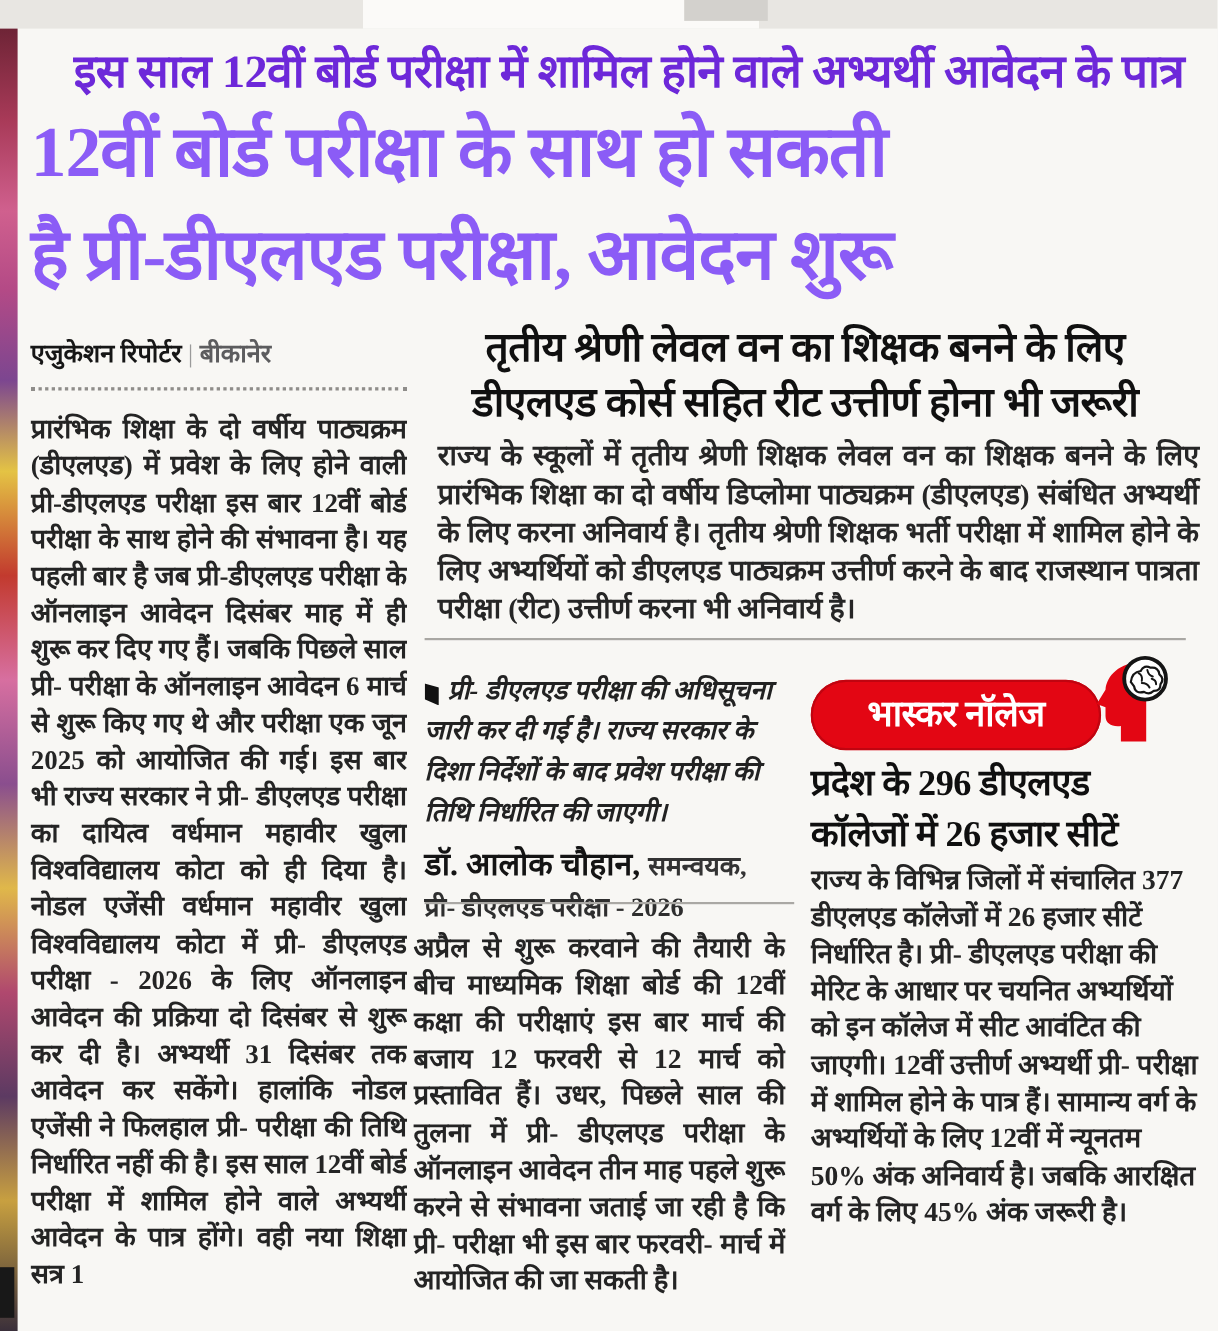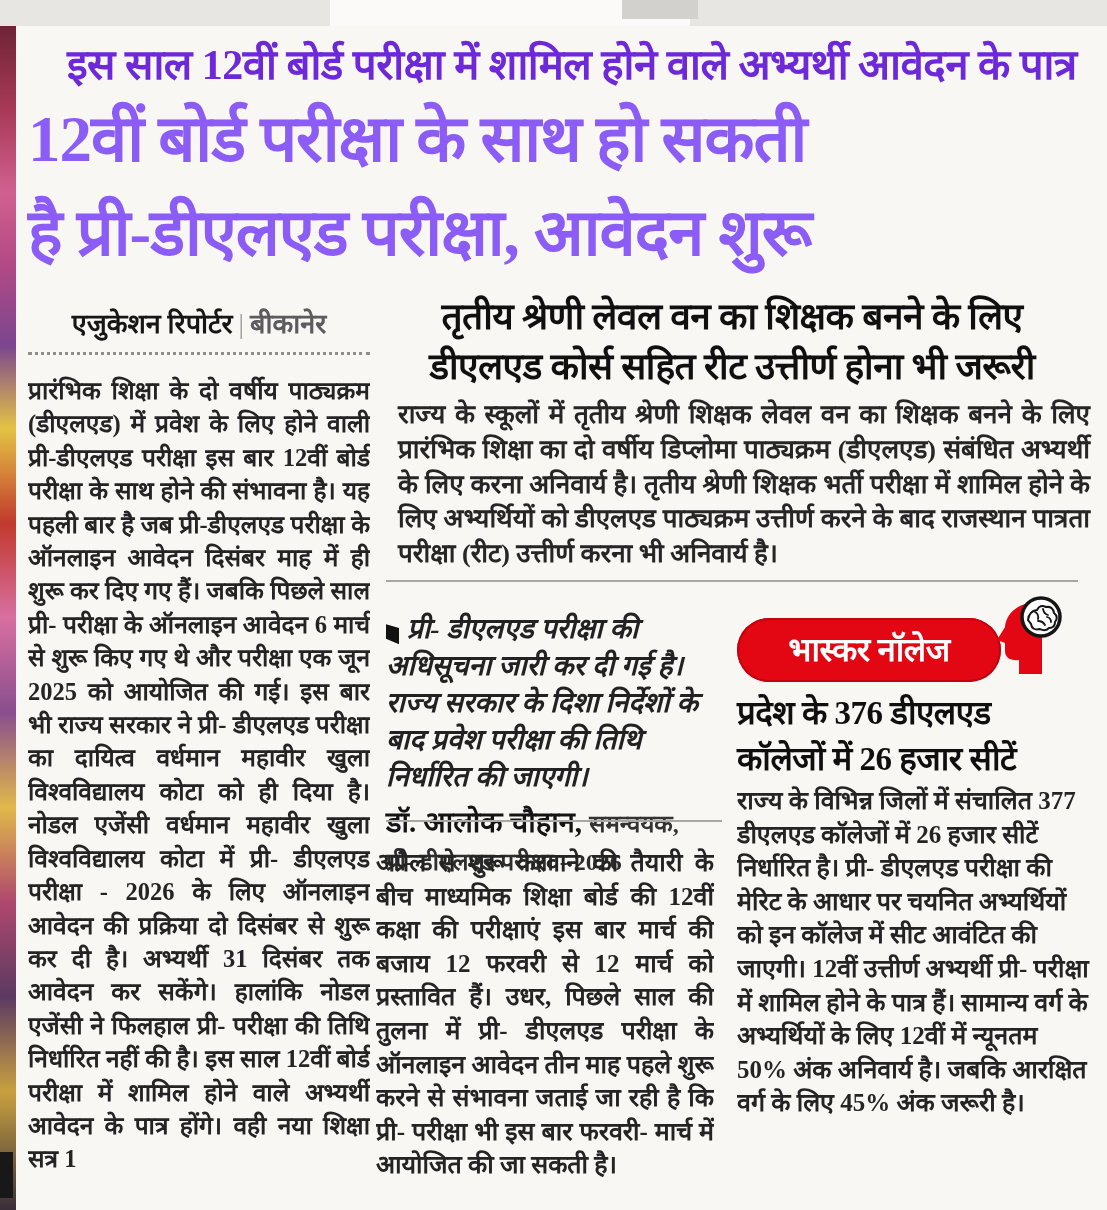--- a/index.html
+++ b/index.html
@@ -28,21 +28,21 @@
   .kicker{
     position:absolute;left:28px;top:34px;width:1072px;
     font-size:42px;font-weight:700;color:#6d28d9;letter-spacing:-0.5px;white-space:nowrap;margin-left:39px;
   }
   
   .headline{
     position:absolute;left:28px;top:92px;width:1075px;
     font-size:65px;line-height:94px;font-weight:800;color:#8b5cf6;letter-spacing:-1px;
   }
   
-  .byline-row{position:absolute;left:28px;top:304px;width:342px;text-align:center;font-size:27px;}
+  .byline-row{position:absolute;left:28px;top:304px;width:342px;font-size:23px;}
   .byline-reporter{font-weight:800;color:#161616;}
   .byline-sep{color:#9a9a9a;font-weight:400;padding:0 6px;}
   .byline-location{color:#5c5c5e;font-weight:600;}
   .byline-rule{position:absolute;left:28px;top:352px;width:342px;border-top:3px dotted #8f8d8a;}
 
   
   .col1-body{
     position:absolute;left:28px;top:374px;width:342px;height:834px;overflow:hidden;
     font-size:24.5px;line-height:33.4px;font-weight:600;color:#242424;text-align:justify;
   }
@@ -59,21 +59,21 @@
   .rule-wide{position:absolute;left:386px;top:580px;width:692px;border-top:2px solid #a9a7a3;}
 
   
   .quote-block{position:absolute;left:386px;top:610px;width:336px;}
   .quote-mark{
     display:inline-block;width:13px;height:20px;background:#111;
     clip-path:polygon(0 0,100% 18%,100% 100%,0 72%);
     margin-right:8px;vertical-align:middle;
   }
   .quote-text{
-    display:inline;font-style:italic;font-size:28px;line-height:37px;font-weight:600;color:#222;
+    display:inline;font-style:italic;font-size:24px;line-height:37px;font-weight:600;color:#222;
   }
   .quote-author-line{margin-top:6px;font-size:29px;color:#141414;}
   .quote-author{font-weight:800;margin-top:40px;}
   .quote-role{font-weight:600;font-size:24px;color:#333;}
   .quote-org{margin-top:4px;font-size:24px;font-weight:800;color:#2e2e2e;}
   .rule-mid{position:absolute;left:386px;top:820px;width:336px;border-top:2px solid #aaa8a4;}
 
   
   .col2-body{
     position:absolute;left:376px;top:846px;width:338px;height:360px;overflow:hidden;
@@ -147,19 +147,19 @@
   <div class="badge">भास्कर नॉलेज</div>
 
   <svg class="brain-head" viewBox="0 0 84 86" aria-hidden="true">
     <path d="M50 12 C 30 12 18 24 17 37 L 9 50 L 17 53 L 17 61 C 17 68 23 71 31 70 L 31 84 L 54 84 L 54 16 Z" fill="#e30613"></path>
     <circle cx="53" cy="27" r="19" fill="#ffffff" stroke="#151515" stroke-width="3.5"></circle>
     <path d="M40 30 q 1 -9 9 -10 q 3 -6 9 -3 q 7 -1 8 6 q 5 4 1 9 q 0 6 -6 6 q -4 4 -9 1 q -8 2 -9 -5 z" fill="#ffffff" stroke="#151515" stroke-width="2"></path>
     <path d="M47 22 q 4 2 3 7 M55 19 q 1 5 5 6 M50 31 q 5 0 7 4 M59 27 q 4 1 4 5" fill="none" stroke="#151515" stroke-width="1.8" stroke-linecap="round"></path>
   </svg>
 
   <div class="kn-heading">
-    <div>प्रदेश के 376 डीएलएड</div>
+    <div>प्रदेश के 296 डीएलएड</div>
     <div>कॉलेजों में 26 हजार सीटें</div>
   </div>
 
   <div class="col3-body">राज्य के विभिन्न जिलों में संचालित 377 डीएलएड कॉलेजों में 26 हजार सीटें निर्धारित है। प्री- डीएलएड परीक्षा की मेरिट के आधार पर चयनित अभ्यर्थियों को इन कॉलेज में सीट आवंटित की जाएगी। 12वीं उत्तीर्ण अभ्यर्थी प्री- परीक्षा में शामिल होने के पात्र हैं। सामान्य वर्ग के अभ्यर्थियों के लिए 12वीं में न्यूनतम 50% अंक अनिवार्य है। जबकि आरक्षित वर्ग के लिए 45% अंक जरूरी है।</div>
 
 </div>
 
 </body></html>

